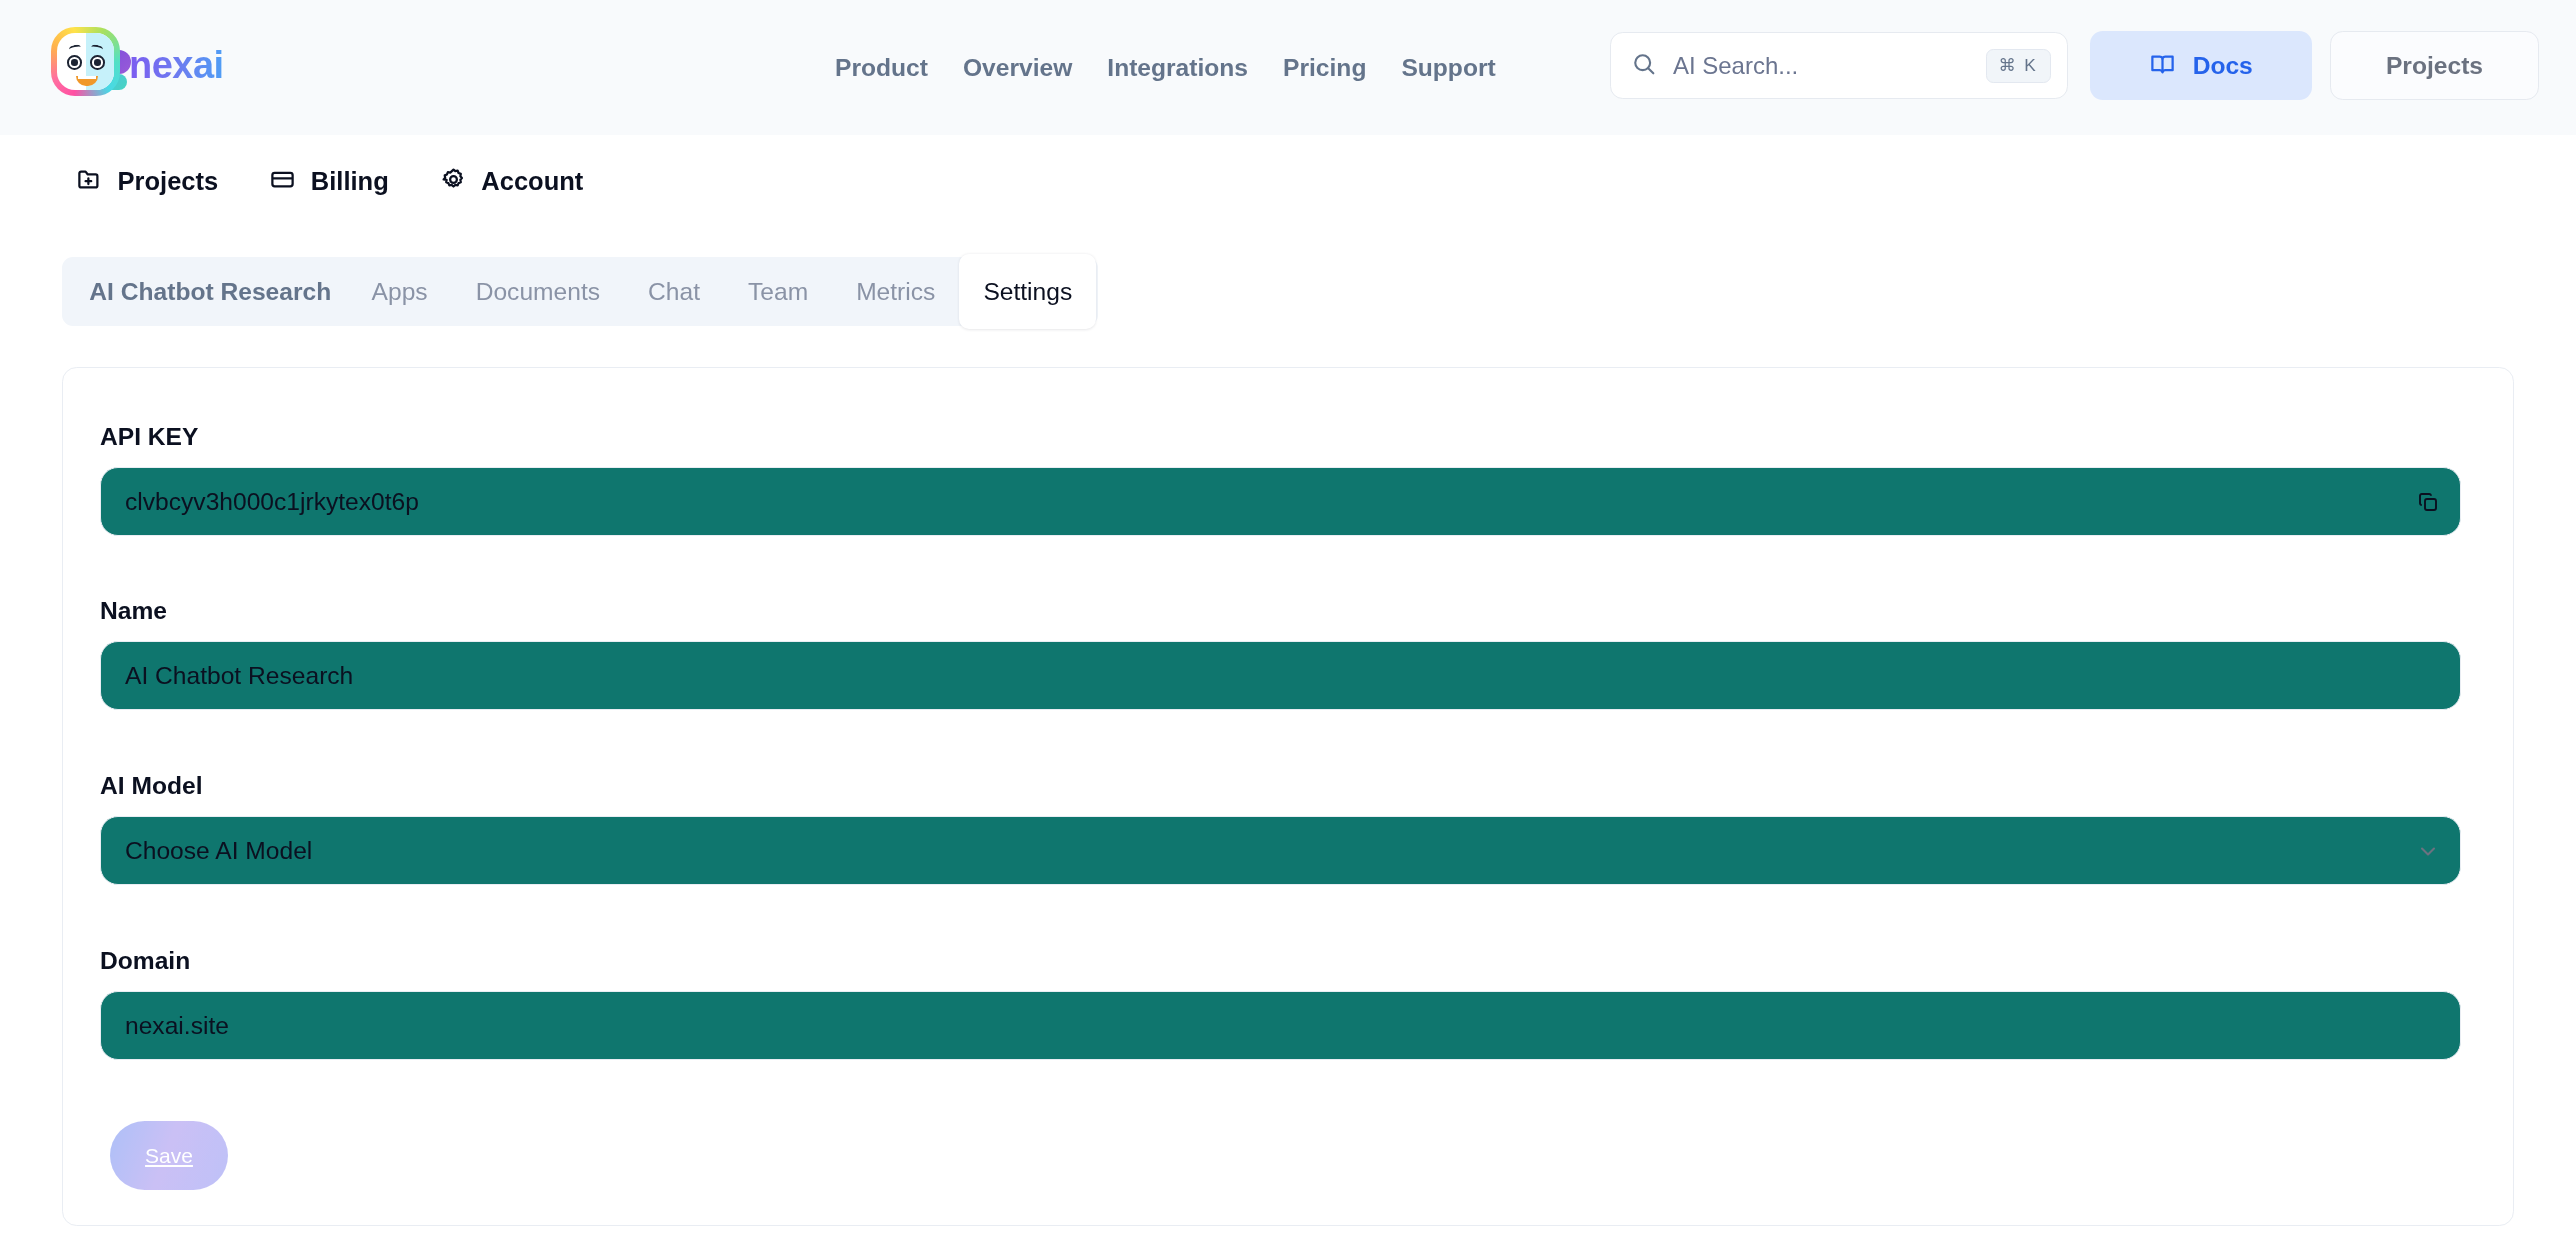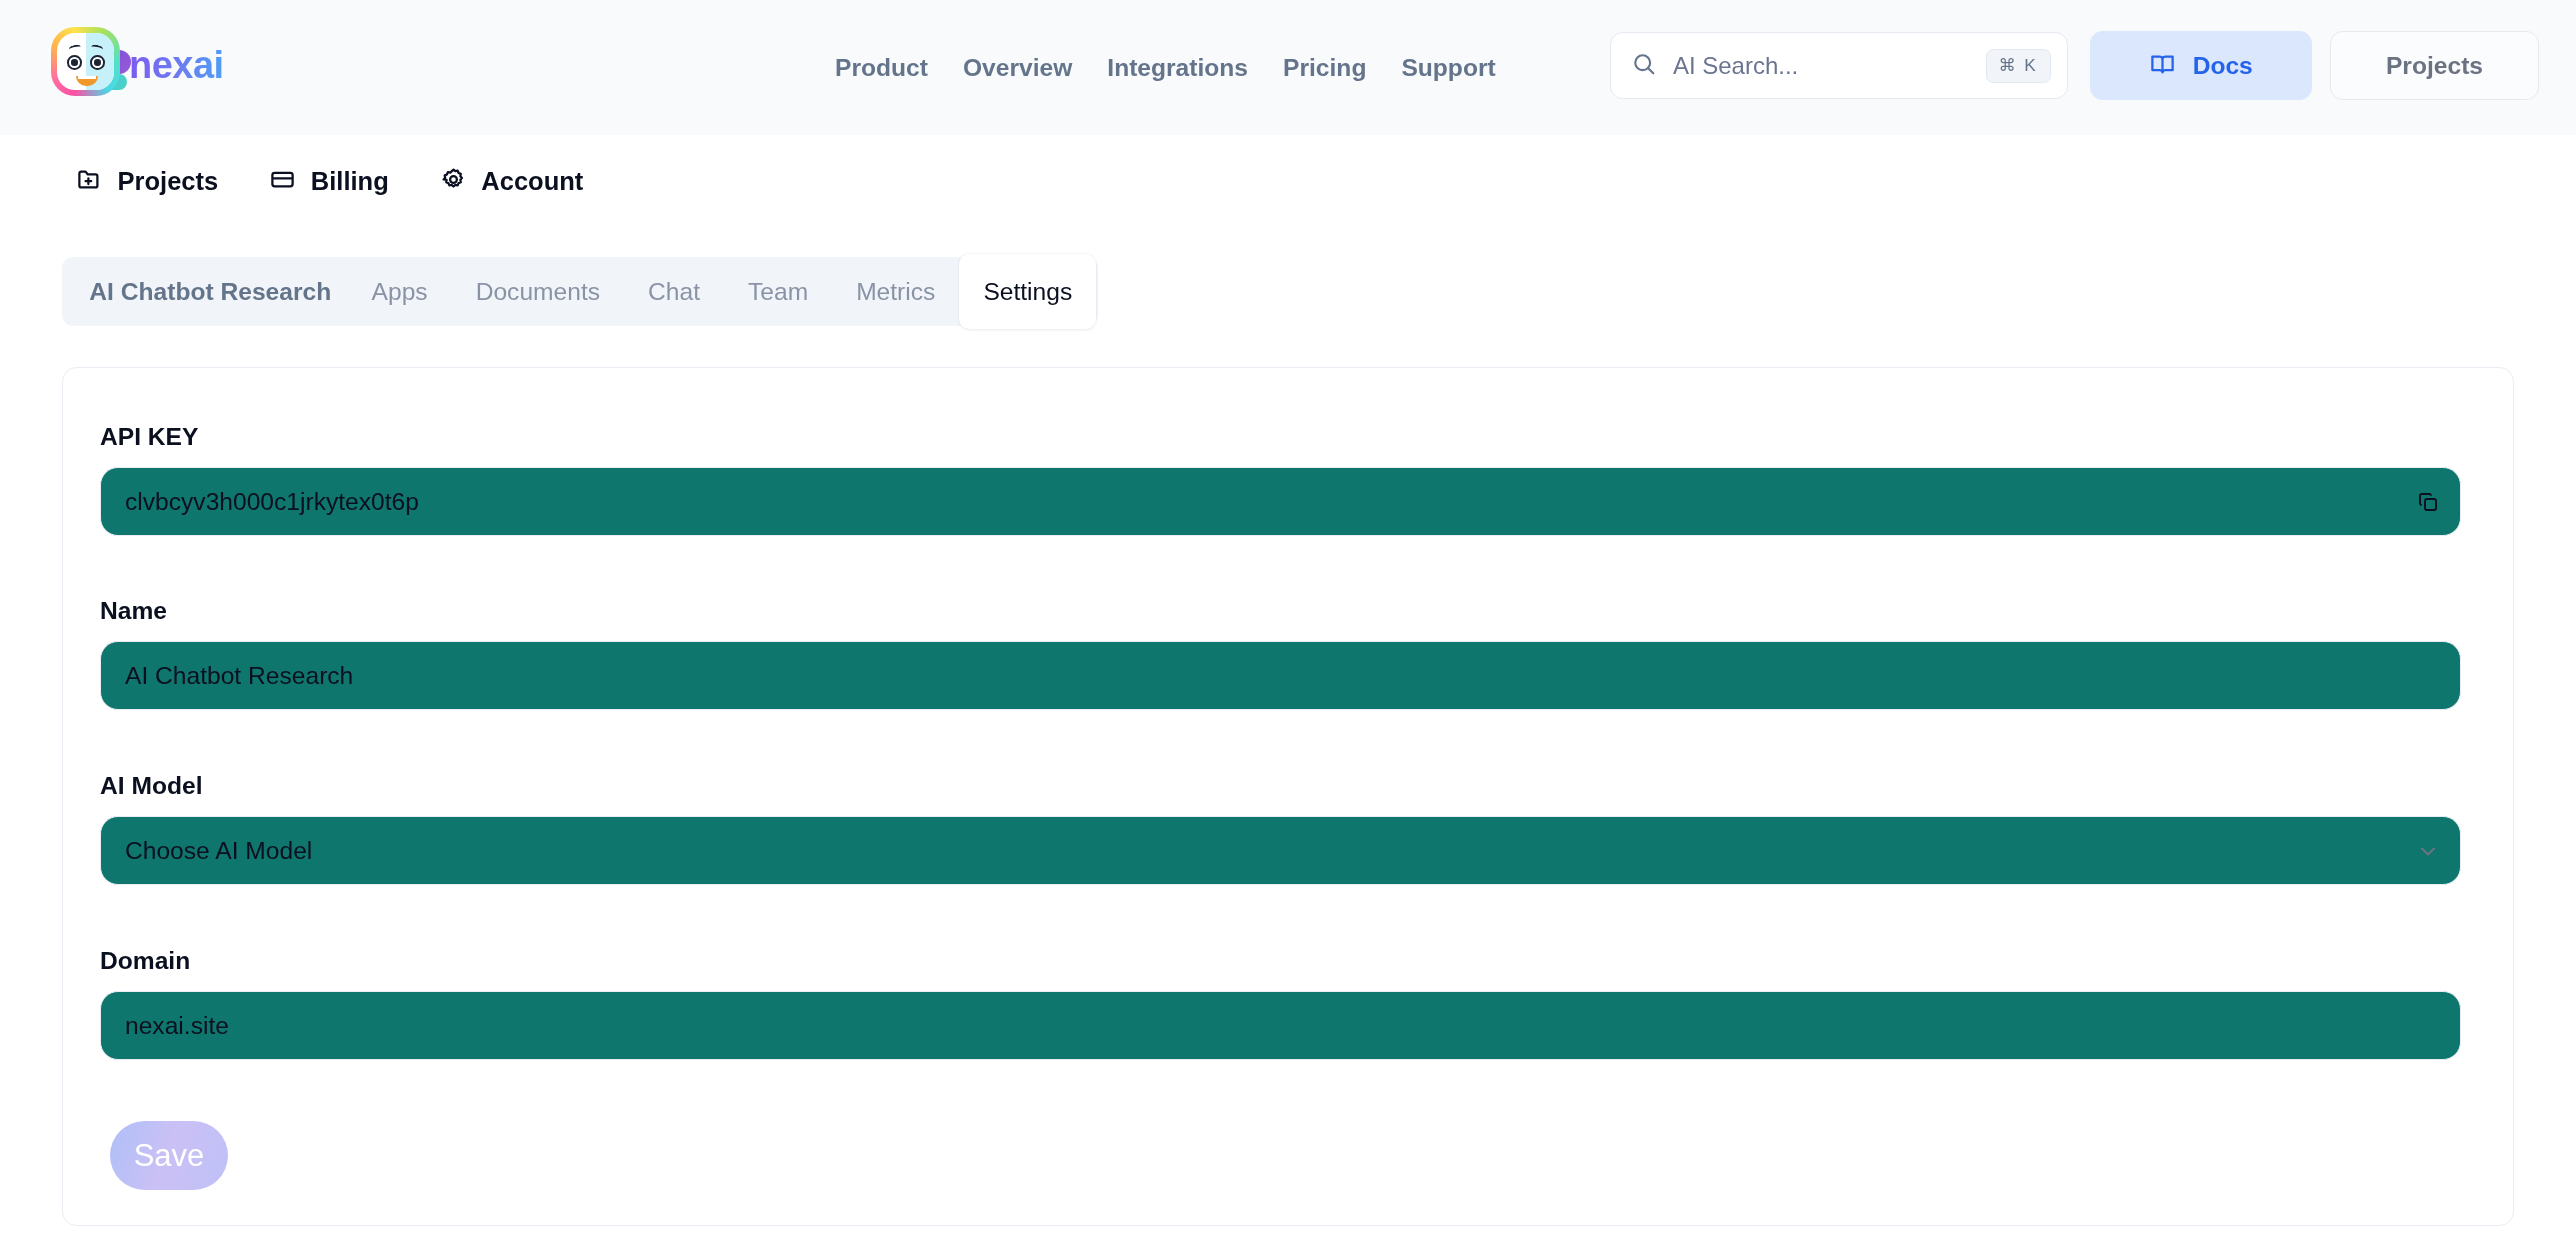--- a/index.html
+++ b/index.html
@@ -294,21 +294,21 @@
     width: 118px;
     height: 69px;
     border-radius: 36px;
     background: linear-gradient(110deg,#8fa8f5 0%,#b7a9f2 48%,#a6aaf5 100%);
     opacity: .72;
     display: flex;
     align-items: center;
     justify-content: center;
     cursor: pointer;
   }
-  .save-btn .lbl { font-size: 31px; color: #ffffff; font-weight: 500; }
+  .save-btn .lbl { font-size: 21px; color: #ffffff; font-weight: 500; text-decoration: underline; }
 </style>
 </head>
 <body>
 
 <div class="topbar">
 
   <div class="brand">
     <div class="logo-mark">
       <div class="logo-nub-a"></div>
       <div class="logo-nub-b"></div>

